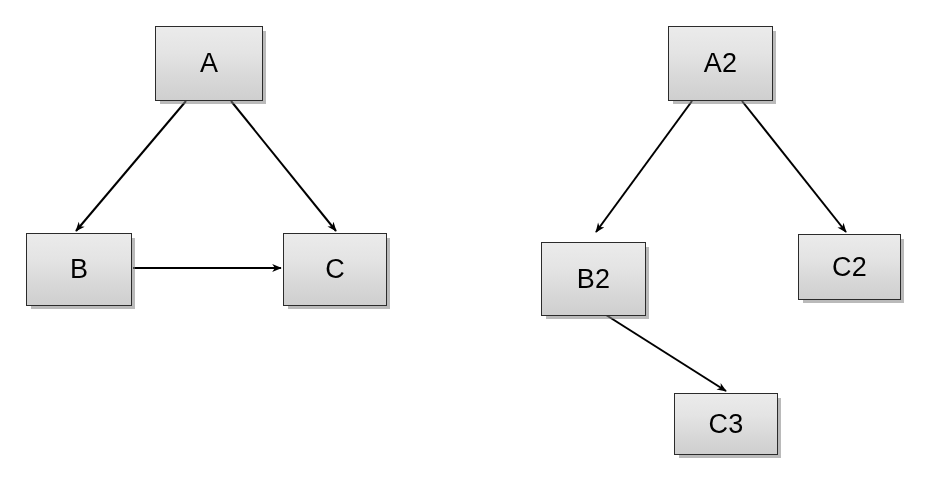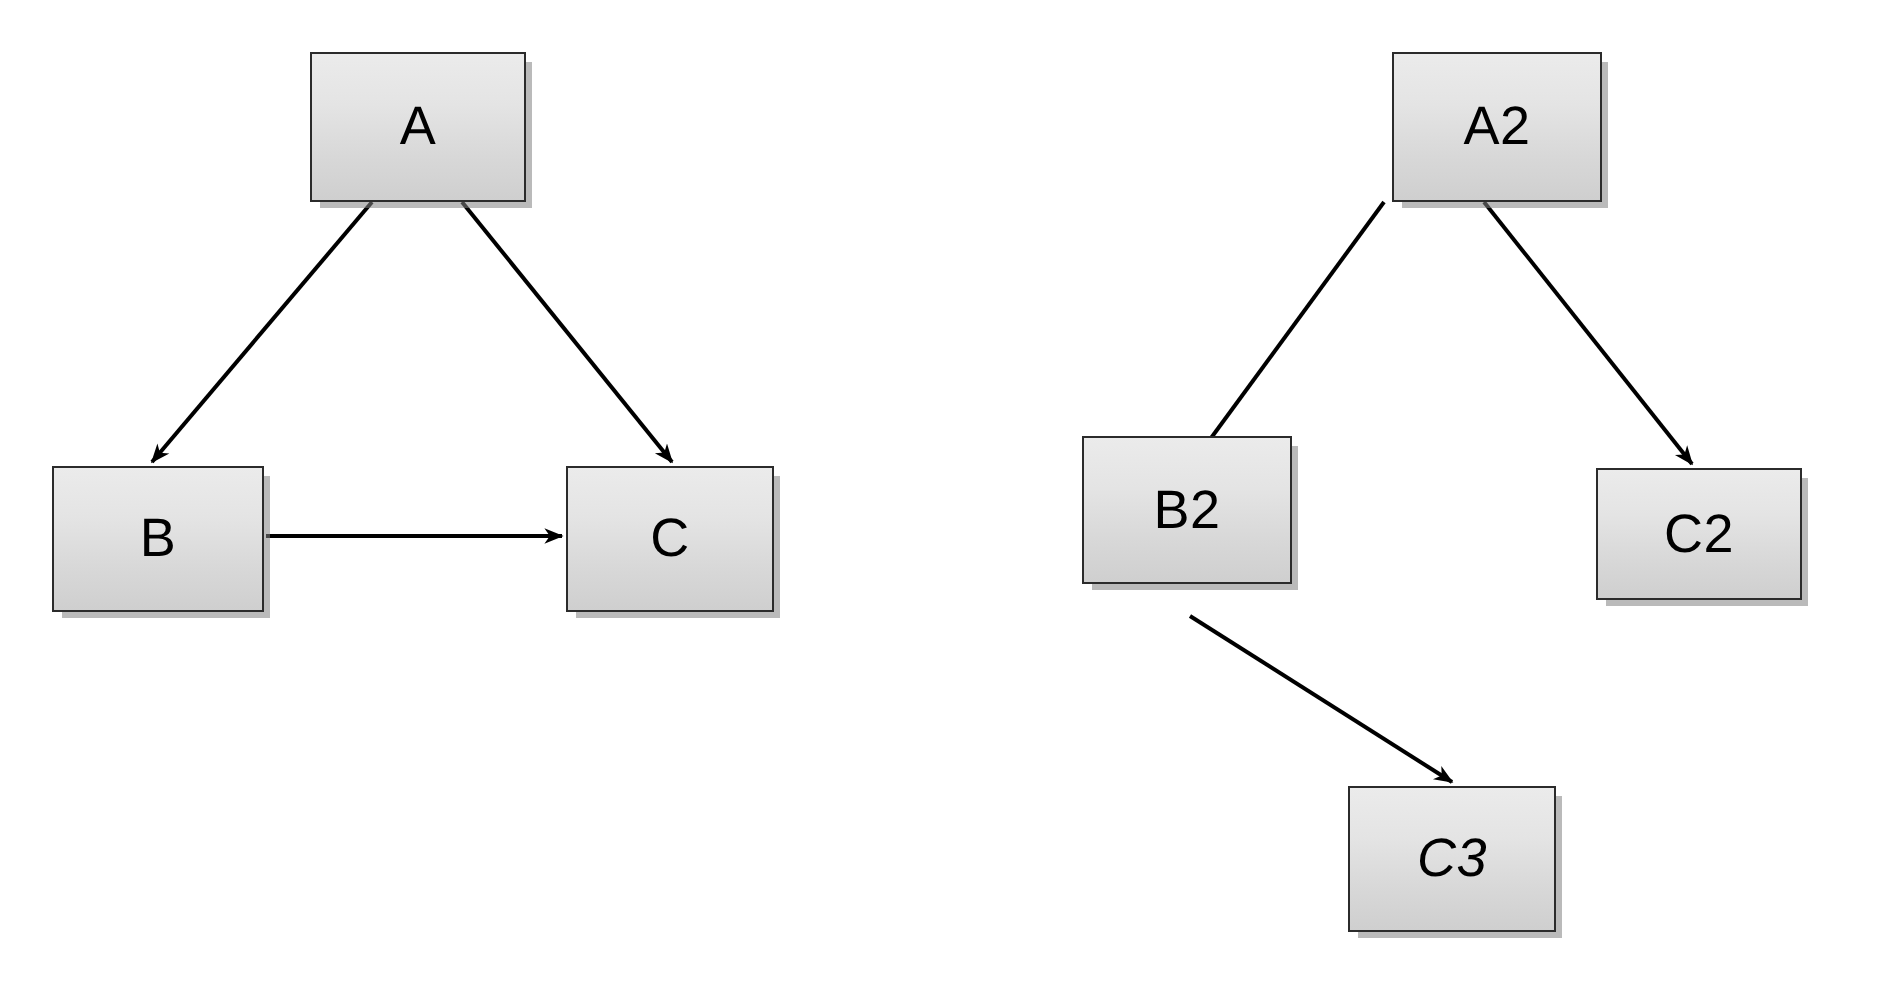--- a/index.html
+++ b/index.html
@@ -70,27 +70,27 @@
   <div id="node-group">
       <div class="node" style="left: 155px; top: 26px; width: 108px; height: 75px;">
         <span class="node-label">A</span>
       </div>
       <div class="node" style="left: 26px; top: 233px; width: 106px; height: 73px;">
         <span class="node-label">B</span>
       </div>
       <div class="node" style="left: 283px; top: 233px; width: 104px; height: 73px;">
         <span class="node-label">C</span>
       </div>
-      <div class="node" style="left: 696px; top: 26px; width: 105px; height: 75px;">
+      <div class="node" style="left: 668px; top: 26px; width: 105px; height: 75px;">
         <span class="node-label">A2</span>
       </div>
-      <div class="node" style="left: 541px; top: 218px; width: 105px; height: 74px;">
+      <div class="node" style="left: 541px; top: 242px; width: 105px; height: 74px;">
         <span class="node-label">B2</span>
       </div>
       <div class="node" style="left: 798px; top: 234px; width: 103px; height: 66px;">
         <span class="node-label">C2</span>
       </div>
-      <div class="node" style="left: 674px; top: 393px; width: 104px; height: 73px; font-style: italic;">
+      <div class="node" style="left: 674px; top: 393px; width: 104px; height: 62px;">
         <span class="node-label">C3</span>
       </div>
     </div>
 
 </div>
 
 </body></html>

